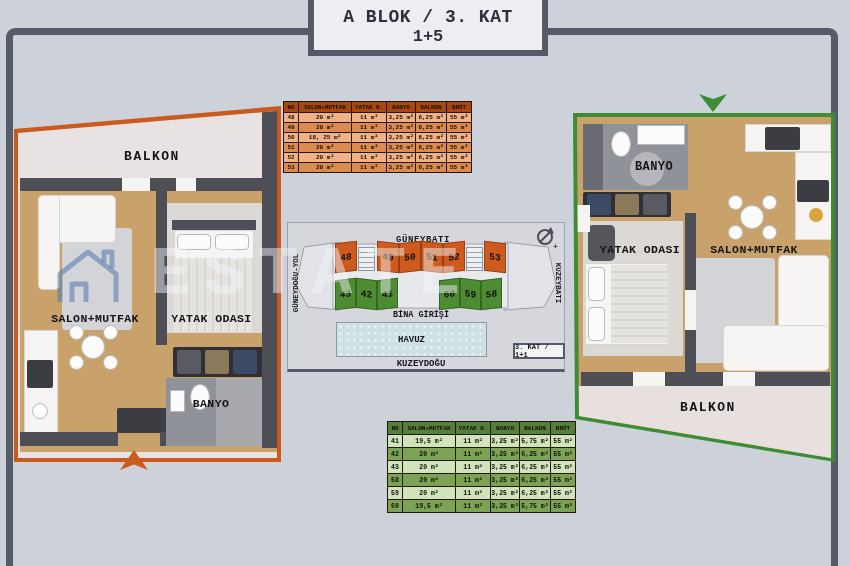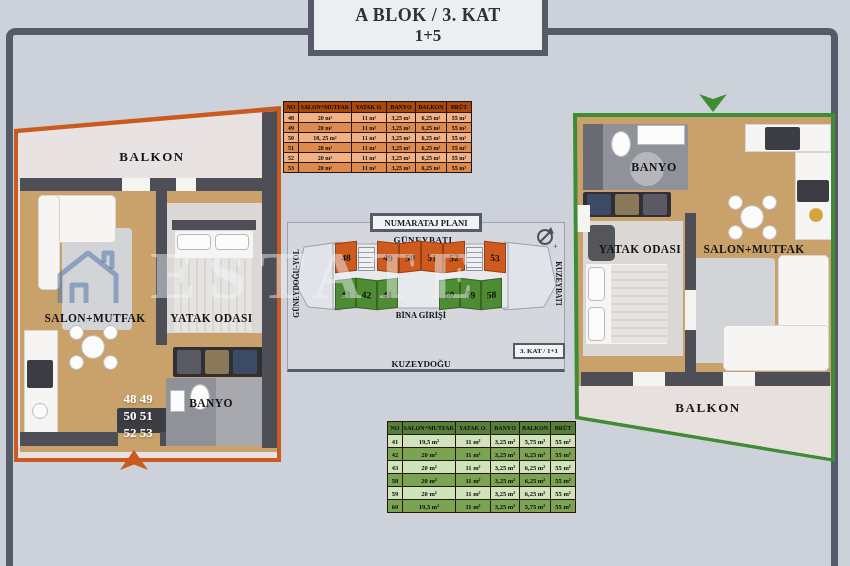--- a/index.html
+++ b/index.html
@@ -1,17 +1,17 @@
 <!DOCTYPE html>
 <html><head>
 <meta charset="utf-8">
 <style>
   html,body{margin:0;padding:0;background:#b9bdc7;}
   .stage{position:relative;width:850px;height:566px;background:#cdd1d9;overflow:hidden;
-         font-family:Liberation Serif, serif;}
+         font-family:Liberation Mono, monospace;}
 
   
   .frame{position:absolute;left:6px;top:28px;width:832px;height:538px;box-sizing:border-box;
          border:7px solid #565b69;border-bottom:none;border-radius:9px 9px 0 0;}
   .title-box{position:absolute;left:308px;top:-16px;width:240px;height:72px;box-sizing:border-box;
          background:#edeef2;border:6px solid #565b69;z-index:6;display:flex;flex-direction:column;
          align-items:center;justify-content:flex-end;padding-bottom:4px;}
   .title-line1{font-size:18px;font-weight:bold;color:#2e313a;letter-spacing:.5px;}
   .title-line2{font-size:17px;font-weight:bold;color:#2e313a;}
 
@@ -148,23 +148,20 @@
       <div class="tile" style="left:152px;top:275px;width:97px;height:68px;"></div>
       <div class="tile-light" style="left:202px;top:275px;width:47px;height:68px;"></div>
       <div class="porc" style="left:176px;top:281px;width:20px;height:26px;border-radius:50%;"></div>
       <div class="porc" style="left:156px;top:287px;width:15px;height:22px;"></div>
 
       <div class="wall" style="left:248px;top:8px;width:16px;height:337px;"></div>
 
       <div class="room-label" style="left:21px;top:209px;width:120px;font-size:11.5px;">SALON+MUTFAK</div>
       <div class="room-label" style="left:150px;top:209px;width:95px;font-size:11.5px;">YATAK ODASI</div>
       <div class="room-label" style="left:152px;top:294px;width:90px;font-size:11.5px;">BANYO</div>
-      <div class="unit-nums" style="left:96px;top:287px;width:56px;">48  49
-50  51
-52  53</div>
     </div>
   </div>
 
   <div class="arrow" style="left:120px;top:450px;width:28px;height:20px;background:#cb5a1e;clip-path:polygon(50% 0,100% 100%,50% 72%,0 100%);"></div>
 
   <div class="plan plan-right">
     <div class="inner">
 
       <div class="tile" style="left:10px;top:11px;width:105px;height:66px;"></div>
       <div class="tile-light" style="left:10px;top:11px;width:20px;height:66px;background:#6a6b72;"></div>
@@ -343,21 +340,20 @@
         </tr>
       </tbody>
     </table>
 
   <div class="site-panel">
     <svg width="276" height="146" style="position:absolute;left:0;top:0;">
       <polygon class="cap" points="8,62 16,24 52,19 52,87 20,84"></polygon>
       <polygon class="cap" points="268,62 260,24 216,19 216,87 256,84"></polygon>
       <rect x="45" y="21" width="175" height="64" fill="#e8e9ed" stroke="#a0a5b0"></rect>
     </svg>
-    <div class="site-title">NUMARATAJ PLANI</div>
     <div class="site-label" style="left:85px;top:12px;width:100px;font-size:9px;letter-spacing:.6px;">GÜNEYBATI</div>
     <div class="site-label" style="left:-36px;top:56px;width:88px;font-size:7.5px;transform:rotate(-90deg);">GÜNEYDOĞU-YOL</div>
     <div class="site-label" style="left:226px;top:56px;width:88px;font-size:7.5px;transform:rotate(90deg);">KUZEYBATI</div>
 
     <svg width="26" height="26" style="position:absolute;left:246px;top:3px;">
       <circle cx="11" cy="11" r="7" fill="none" stroke="#4b4f5a" stroke-width="2"></circle>
       <line x1="6" y1="16" x2="17" y2="5" stroke="#4b4f5a" stroke-width="2"></line>
       <polygon points="17,1 20,8 13,6" fill="#4b4f5a"></polygon>
       <text x="19" y="23" font-size="8" fill="#4b4f5a" font-weight="bold">+</text>
     </svg>
@@ -373,20 +369,23 @@
     <div class="unit o" style="left:196px;transform:skewY(7deg);">53</div>
 
     <div class="unit g" style="left:47px;transform:skewY(-7deg);">43</div>
     <div class="unit g" style="left:68px;transform:skewY(7deg);">42</div>
     <div class="unit g" style="left:89px;transform:skewY(-7deg);">41</div>
     <div class="unit g" style="left:151px;transform:skewY(-7deg);">60</div>
     <div class="unit g" style="left:172px;transform:skewY(7deg);">59</div>
     <div class="unit g" style="left:193px;transform:skewY(-7deg);">58</div>
 
     <div class="site-label" style="left:83px;top:87px;width:100px;font-size:8.5px;">BİNA GİRİŞİ</div>
+    <div class="pool">
+      <span class="site-label" style="position:static;font-size:9px;">HAVUZ</span>
+    </div>
     <div class="site-label" style="left:83px;top:136px;width:100px;font-size:9px;">KUZEYDOĞU</div>
     <div class="floor-badge">3. KAT / 1+1</div>
   </div>
 
   <div class="watermark">
     <div class="wm-row">
       <svg width="72" height="62" viewBox="0 0 72 62">
         <g fill="none" stroke="rgba(70,110,165,.5)" stroke-width="5" stroke-linejoin="round">
           <path d="M8 58 L8 30 L36 8 L64 30 L64 58"></path>
           <path d="M20 58 L20 40 L34 40 L34 58"></path>

